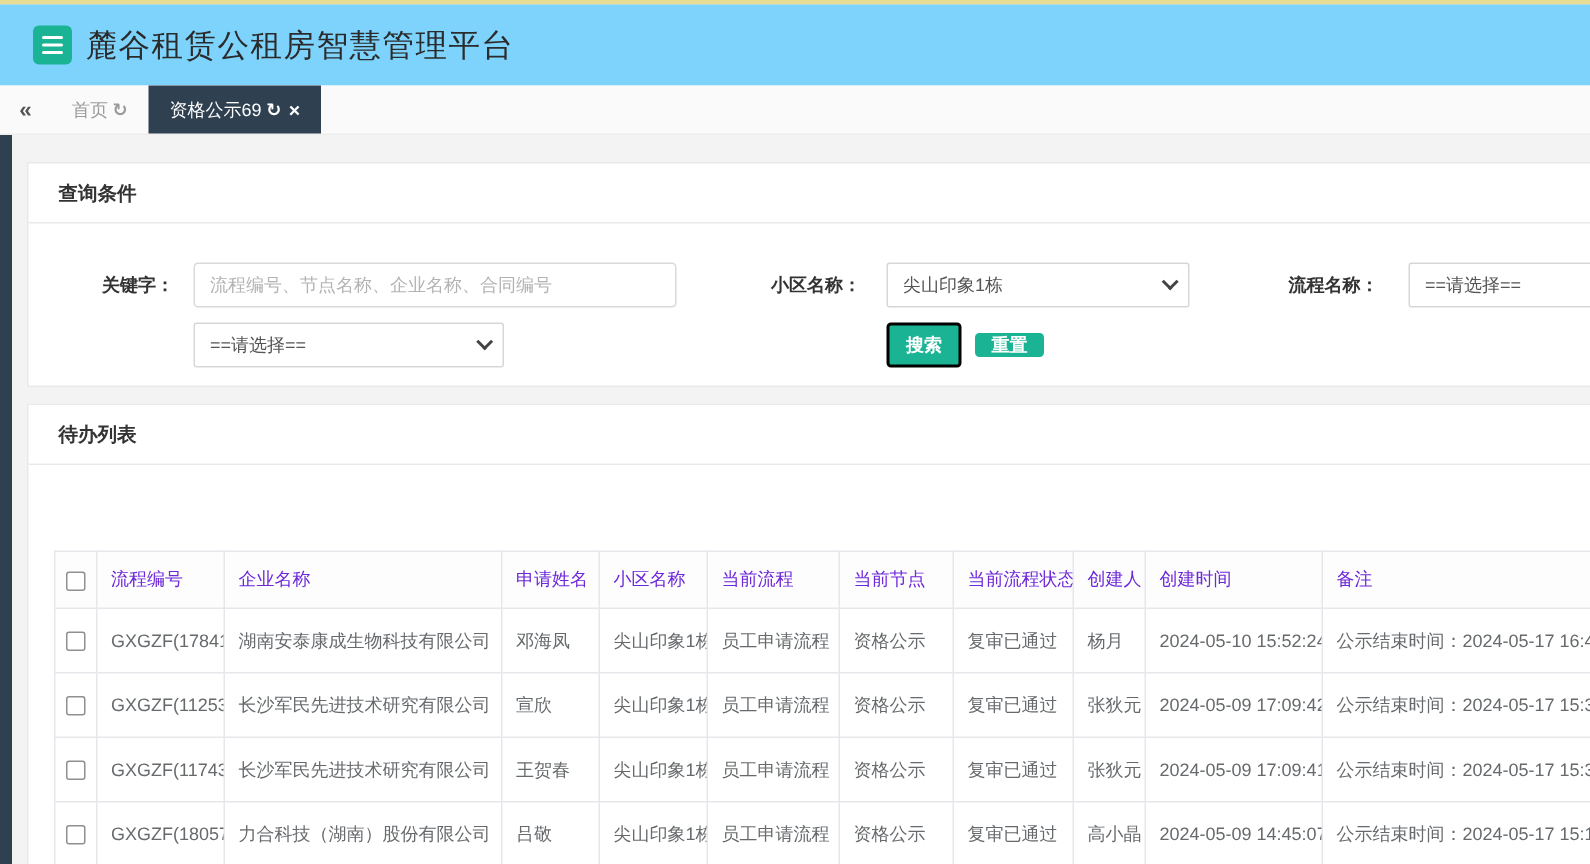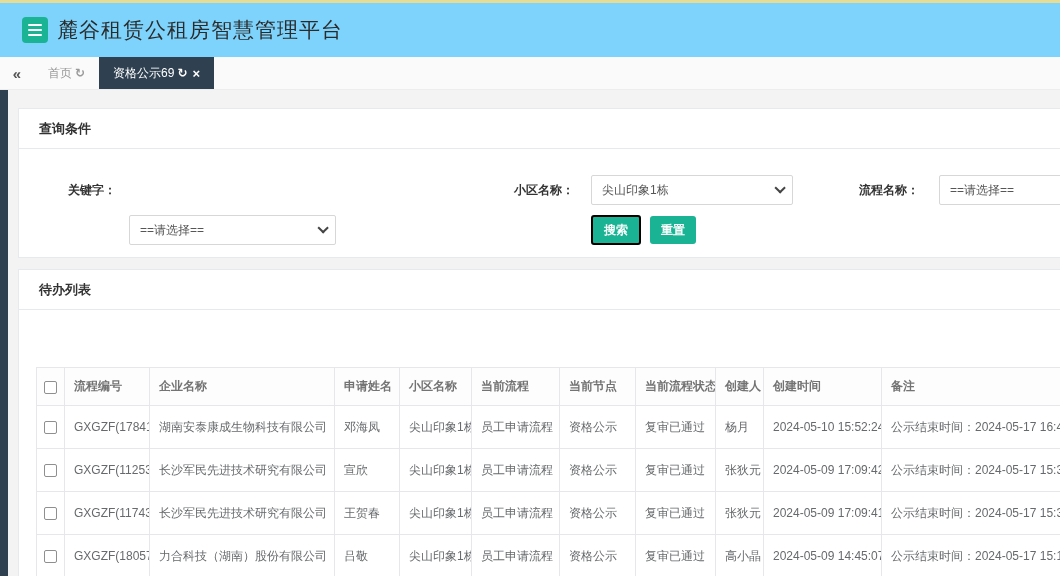--- a/index.html
+++ b/index.html
@@ -39,28 +39,28 @@
   .f-input { position:absolute; height:30px; border:1px solid #d9d9d9; border-radius:3px; font-size:12px; color:#555; padding:0 10px; width:322px; background:#fff; }
   .f-input::placeholder { color:#b3b3b3; }
   .selectbox { position:absolute; height:30px; border:1px solid #d7d7d7; border-radius:2px; background:#fff; display:flex; align-items:center; padding:0 10px; font-size:12px; color:#555; cursor:pointer; }
   .selectbox .chev { margin-left:auto; width:8px; height:8px; border-right:2px solid #444; border-bottom:2px solid #444; transform:rotate(45deg) translateY(-3px); }
   .row1 { top:26px; } .row2 { top:66px; }
   .lab1 { left:0; } .fld1 { left:110px; }
   .lab2 { left:455px; width:100px; } .fld2 { left:572px; width:202px; }
   .lab3 { left:800px; width:100px; } .fld3 { left:920px; width:200px; }
   .fld1s { left:110px; width:207px; }
   .btns { position:absolute; top:66px; left:572px; display:flex; gap:9px; align-items:center; }
-  .btn { background:#1ab394; color:#fff; font-size:12px; font-weight:bold; border:none; border-radius:3px; height:28px; padding:0 11px; cursor:pointer; font-family:inherit; }
+  .btn { background:#1ab394; color:#fff; font-size:12px; font-weight:bold; border:none; border-radius:3px; height:16px; padding:0 11px; cursor:pointer; font-family:inherit; }
   .btn.focused { border:2px solid #000; height:30px; }
 
   
   .table-wrap { padding:57px 0 0 17px; }
   table { border-collapse:collapse; table-layout:fixed; width:1130px; }
   th, td { border:1px solid #e7e7eb; font-size:12px; vertical-align:middle; padding:0 9px; overflow:hidden; white-space:nowrap; }
-  th { height:38px; text-align:left; color:#737373; font-weight:bold; background:#fdfdfd; }
+  th { height:38px; text-align:left; color:#6d28d9; font-weight:normal; background:#fdfdfd; }
   td { height:43px; color:#676a6c; }
   .cb { display:inline-block; width:13px; height:13px; border:1px solid #8f8f8f; border-radius:2px; background:#fff; vertical-align:middle; cursor:pointer; }
   .cb-col { text-align:center; padding:0 6px; }
 </style>
 </head>
 <body>
 
 <div class="top-strip"></div>
 
 <div class="app-header">
@@ -86,20 +86,21 @@
 </div>
 
 <div class="side-strip"></div>
 
 <div class="content">
 
   <div class="panel query-panel">
     <div class="panel-title">查询条件</div>
     <div class="form-area">
       <div class="f-label row1 lab1">关键字：</div>
+      <input class="f-input row1 fld1" placeholder="流程编号、节点名称、企业名称、合同编号" style="">
       <div class="f-label row1 lab2">小区名称：</div>
       <div class="selectbox row1 fld2">
         <span>尖山印象1栋</span>
         <span class="chev"></span>
       </div>
       <div class="f-label row1 lab3">流程名称：</div>
       <div class="selectbox row1 fld3">
         <span>==请选择==</span>
       </div>
       <div class="selectbox row2 fld1s">

